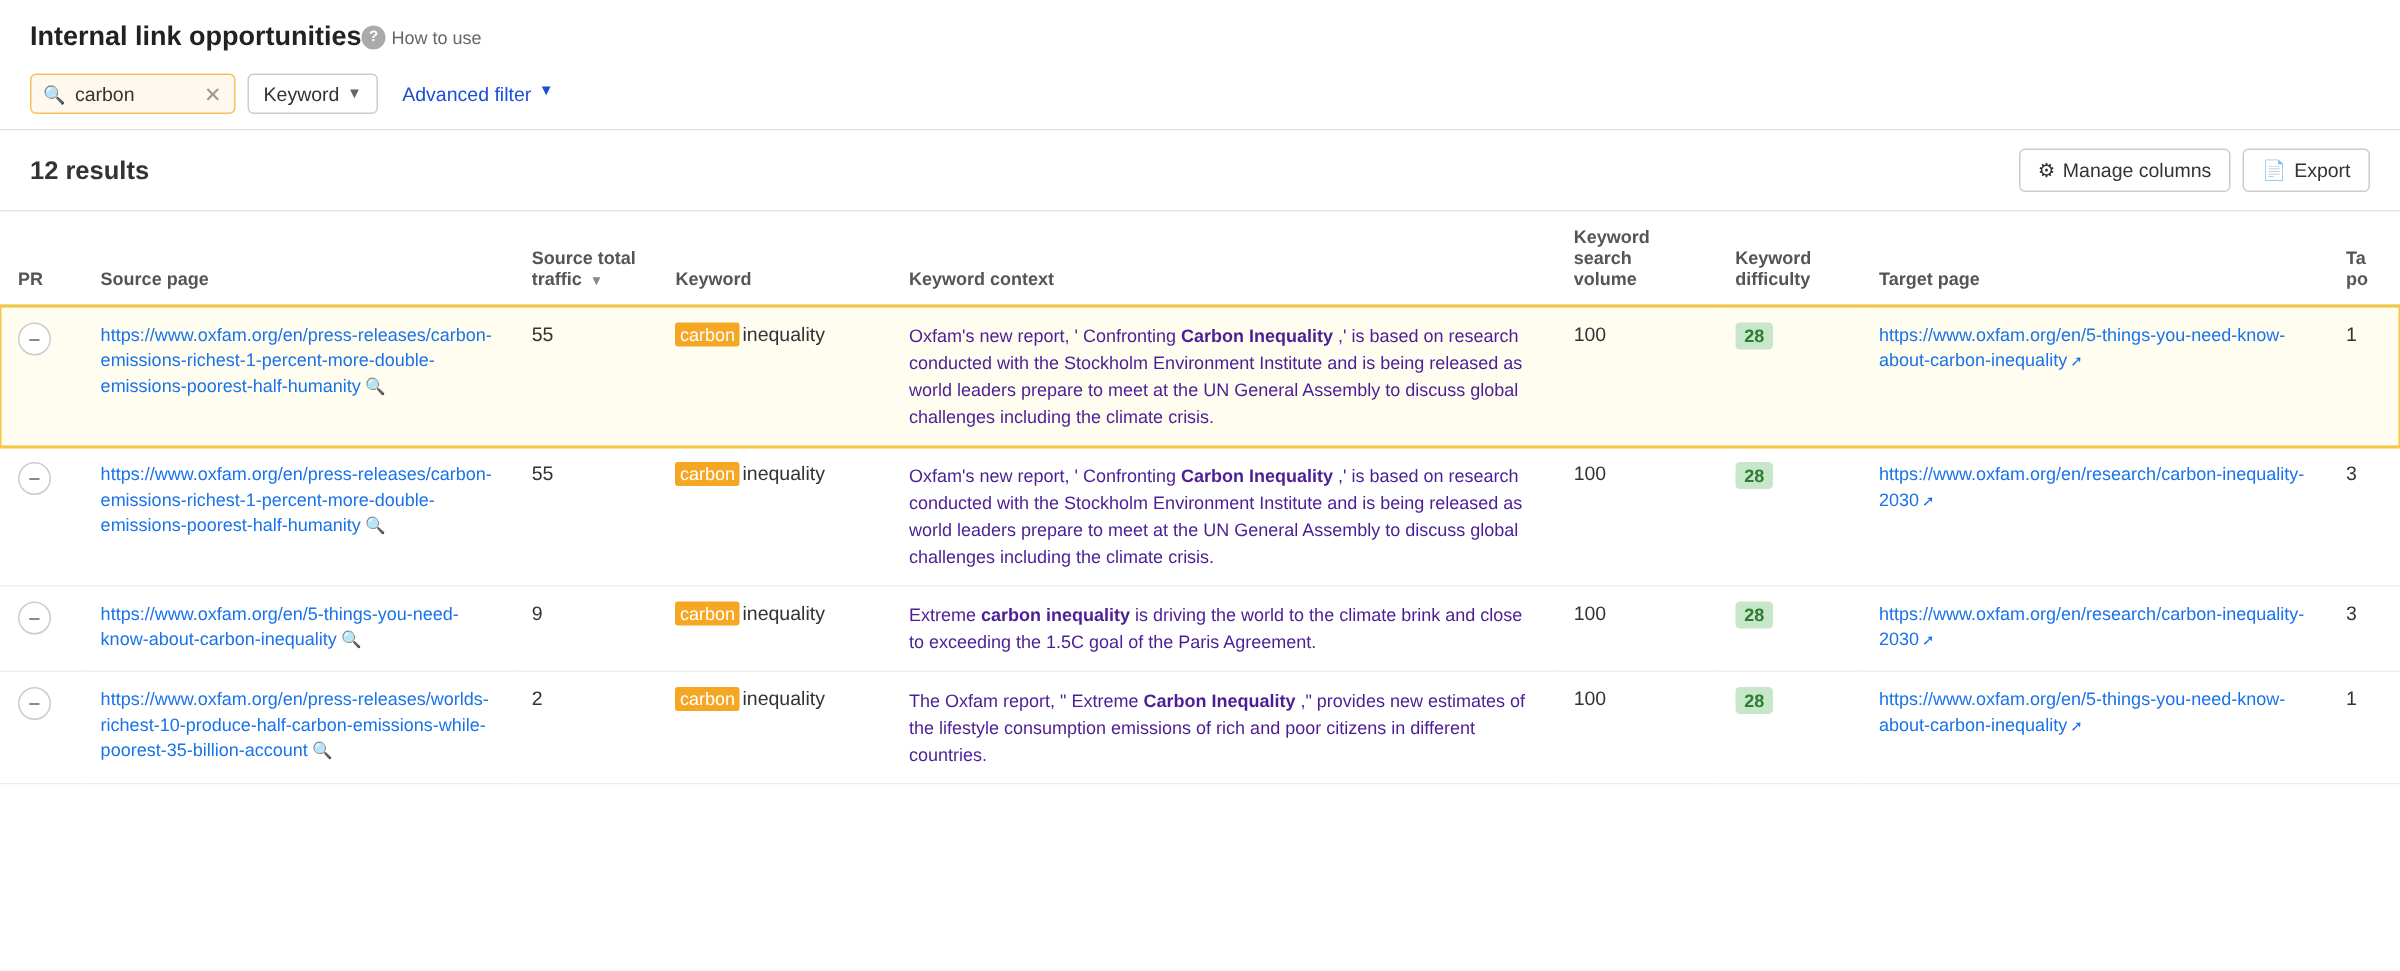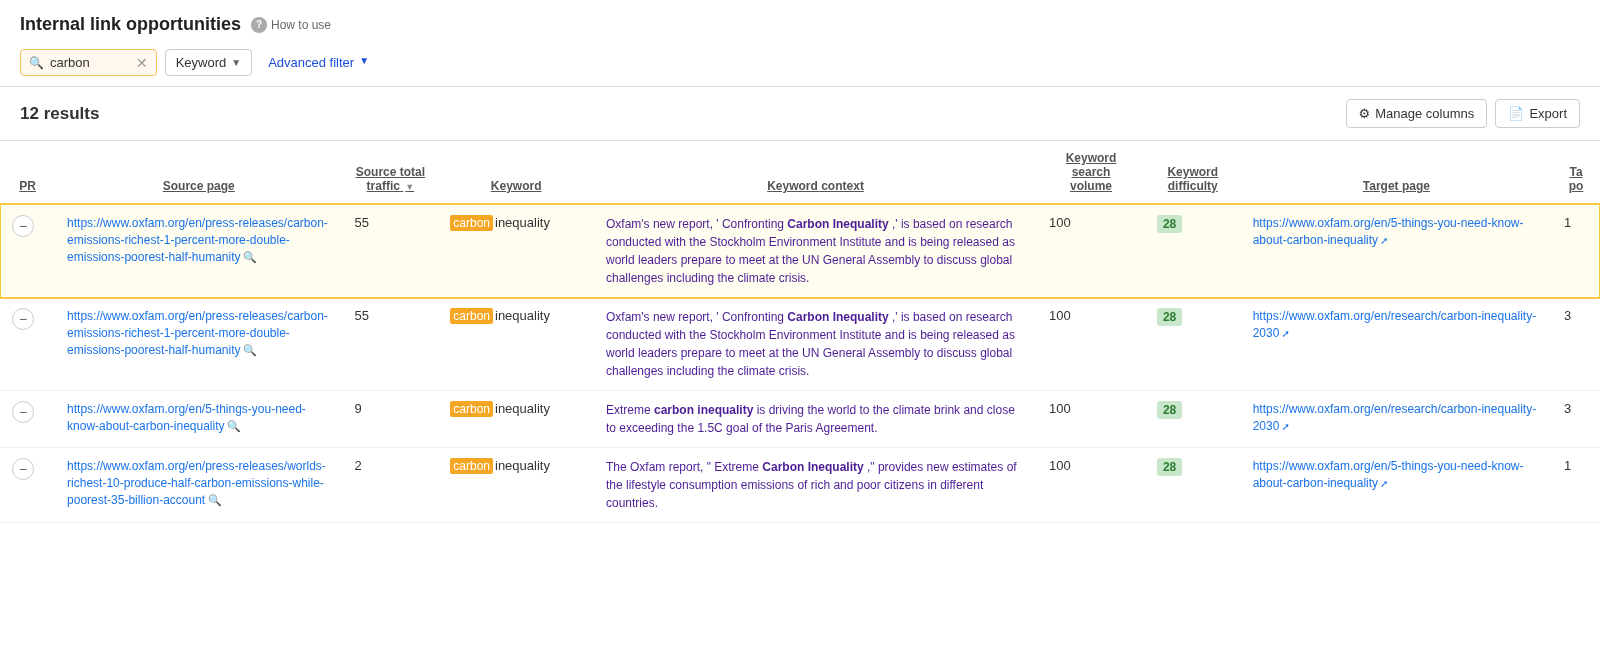--- a/index.html
+++ b/index.html
@@ -2,21 +2,21 @@
 <html><head>
   <meta charset="utf-8">
   <style>
     * { box-sizing: border-box; margin: 0; padding: 0; }
     body { font-family: Arial, sans-serif; font-size: 13px; background: #f5f5f5; color: #333; }
 
     .page-wrapper { background: #fff; min-height: 647px; overflow: hidden; }
 
     
     .header { padding: 14px 20px 10px; border-bottom: 1px solid #e0e0e0; background: #fff; }
-    .header-title { display: flex; align-items: center; gap: 10px; margin-bottom: 14px; }
+    .header-title { display: flex; align-items: center; margin-bottom: 14px; }
     .header-title h1 { font-size: 18px; font-weight: 700; color: #222; }
     .how-to-use { display: flex; align-items: center; gap: 4px; color: #666; font-size: 12px; cursor: pointer; }
     .how-to-use .icon { width: 16px; height: 16px; border-radius: 50%; background: #aaa; color: #fff; display: flex; align-items: center; justify-content: center; font-size: 10px; font-weight: bold; }
 
     
     .filter-bar { display: flex; align-items: center; gap: 8px; }
     .search-box { display: flex; align-items: center; background: #fff8ee; border: 1px solid #f5c060; border-radius: 4px; padding: 5px 8px; gap: 6px; }
     .search-box .search-icon { color: #f5a623; font-size: 12px; }
     .search-box input { border: none; background: transparent; outline: none; font-size: 13px; color: #333; width: 80px; }
     .search-box .clear-btn { color: #999; cursor: pointer; font-size: 14px; line-height: 1; }
@@ -28,21 +28,21 @@
     
     .results-bar { display: flex; align-items: center; justify-content: space-between; padding: 12px 20px; border-bottom: 1px solid #e0e0e0; background: #fff; }
     .results-count { font-size: 17px; font-weight: 600; color: #333; }
     .results-actions { display: flex; align-items: center; gap: 8px; }
     .action-btn { display: flex; align-items: center; gap: 5px; border: 1px solid #ccc; border-radius: 4px; padding: 6px 12px; background: #fff; cursor: pointer; font-size: 13px; color: #333; }
 
     
     .table-wrapper { overflow-x: auto; background: #fff; }
     table { width: 100%; border-collapse: collapse; }
     thead tr { border-bottom: 2px solid #e0e0e0; }
-    thead th { padding: 10px 12px; text-align: center; font-size: 12px; font-weight: 600; color: #555; vertical-align: bottom; white-space: normal; text-decoration: underline; }
+    thead th { padding: 10px 12px; text-align: left; font-size: 12px; font-weight: 600; color: #555; vertical-align: bottom; white-space: normal; }
     thead th.sortable { cursor: pointer; }
     thead th .sort-arrow { font-size: 9px; color: #888; margin-left: 2px; }
 
     tbody tr { border-bottom: 1px solid #eee; }
     tbody tr.highlighted { outline: 2px solid #f5c842; outline-offset: -1px; background: #fffdf0; }
     tbody td { padding: 10px 12px; vertical-align: top; font-size: 13px; }
 
     .col-pr { width: 40px; }
     .col-source { width: 240px; }
     .col-traffic { width: 80px; }

